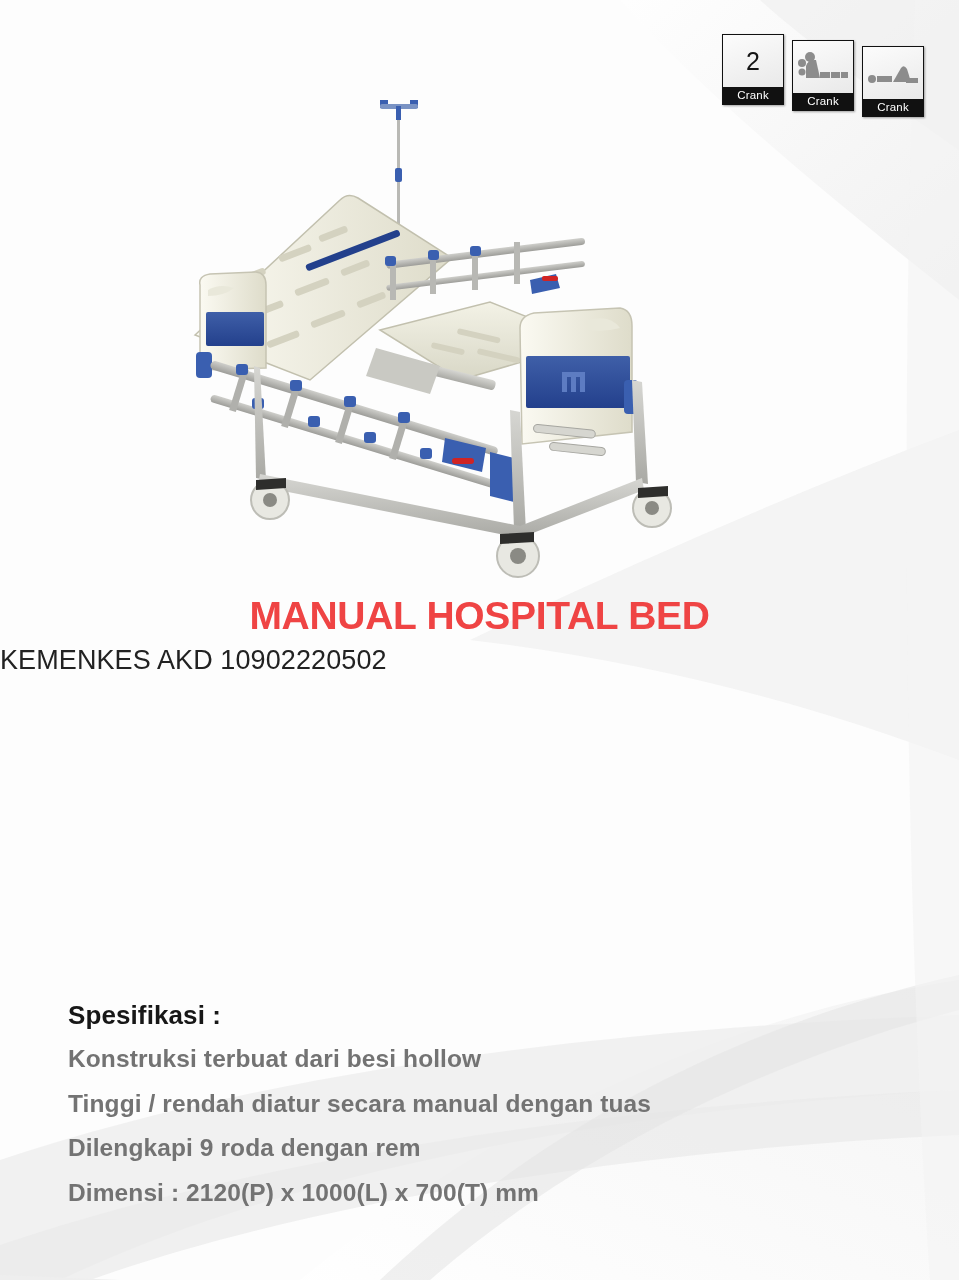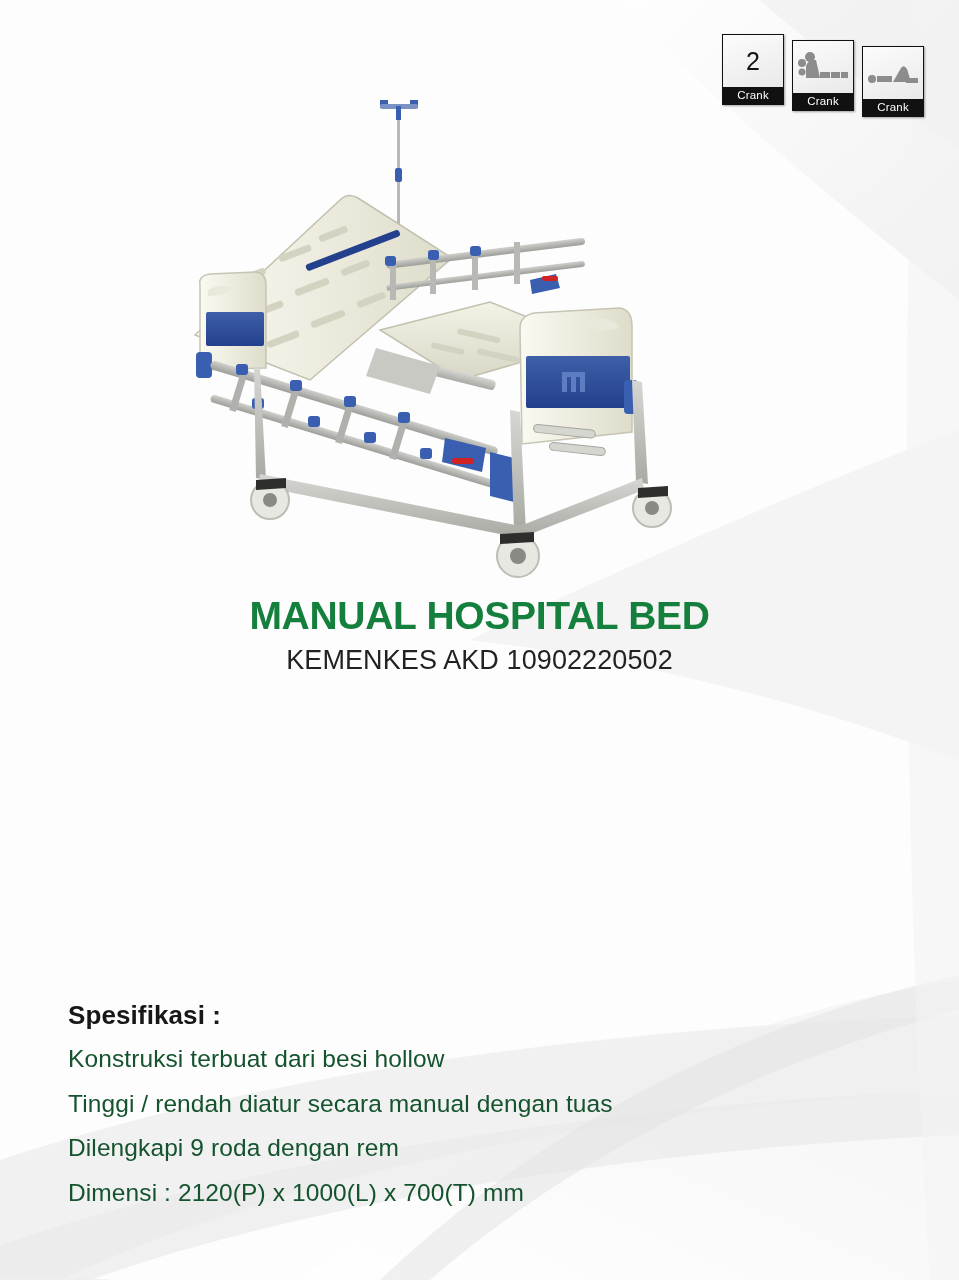--- a/index.html
+++ b/index.html
@@ -41,39 +41,39 @@
   .crank-badge:nth-child(2) { margin-top:6px; }
   .crank-badge:nth-child(3) { margin-top:12px; }
 
   
   #bed-photo { position:absolute; left:190px; top:80px; width:600px; height:520px; }
 
   
   .title-main {
     position:absolute; top:594px; left:0; width:100%;
     text-align:center; font-size:39px; font-weight:bold;
-    color:#15803d; letter-spacing:-.3px;
+    color:#ef4444; letter-spacing:-.3px;
   }
   .title-sub {
     position:absolute; top:645px; left:0; width:100%;
-    text-align:center; font-size:27px; font-weight:400;
+    font-size:27px; font-weight:400;
     color:#222; letter-spacing:.1px;
   }
 
   
   #cards { position:absolute; top:700px; left:0; width:959px; height:275px; }
 
   
   #spec { position:absolute; left:68px; top:1000px; width:800px; }
   #spec h2 {
     font-size:26px; font-weight:bold; color:#171717;
     margin-bottom:4px; letter-spacing:.1px;
   }
   #spec .line {
-    font-size:24.5px; font-weight:400; color:#14532d;
+    font-size:24.5px; font-weight:700; color:#737373;
     line-height:1.33; letter-spacing:.1px;margin-top:12px;
   }
 </style>
 </head>
 <body>
 
 <svg id="bg-texture" viewBox="0 0 959 1280" preserveAspectRatio="none">
   <defs>
     <linearGradient id="gw" x1="0" y1="0" x2="1" y2="1">
       <stop offset="0" stop-color="#ffffff"></stop>

